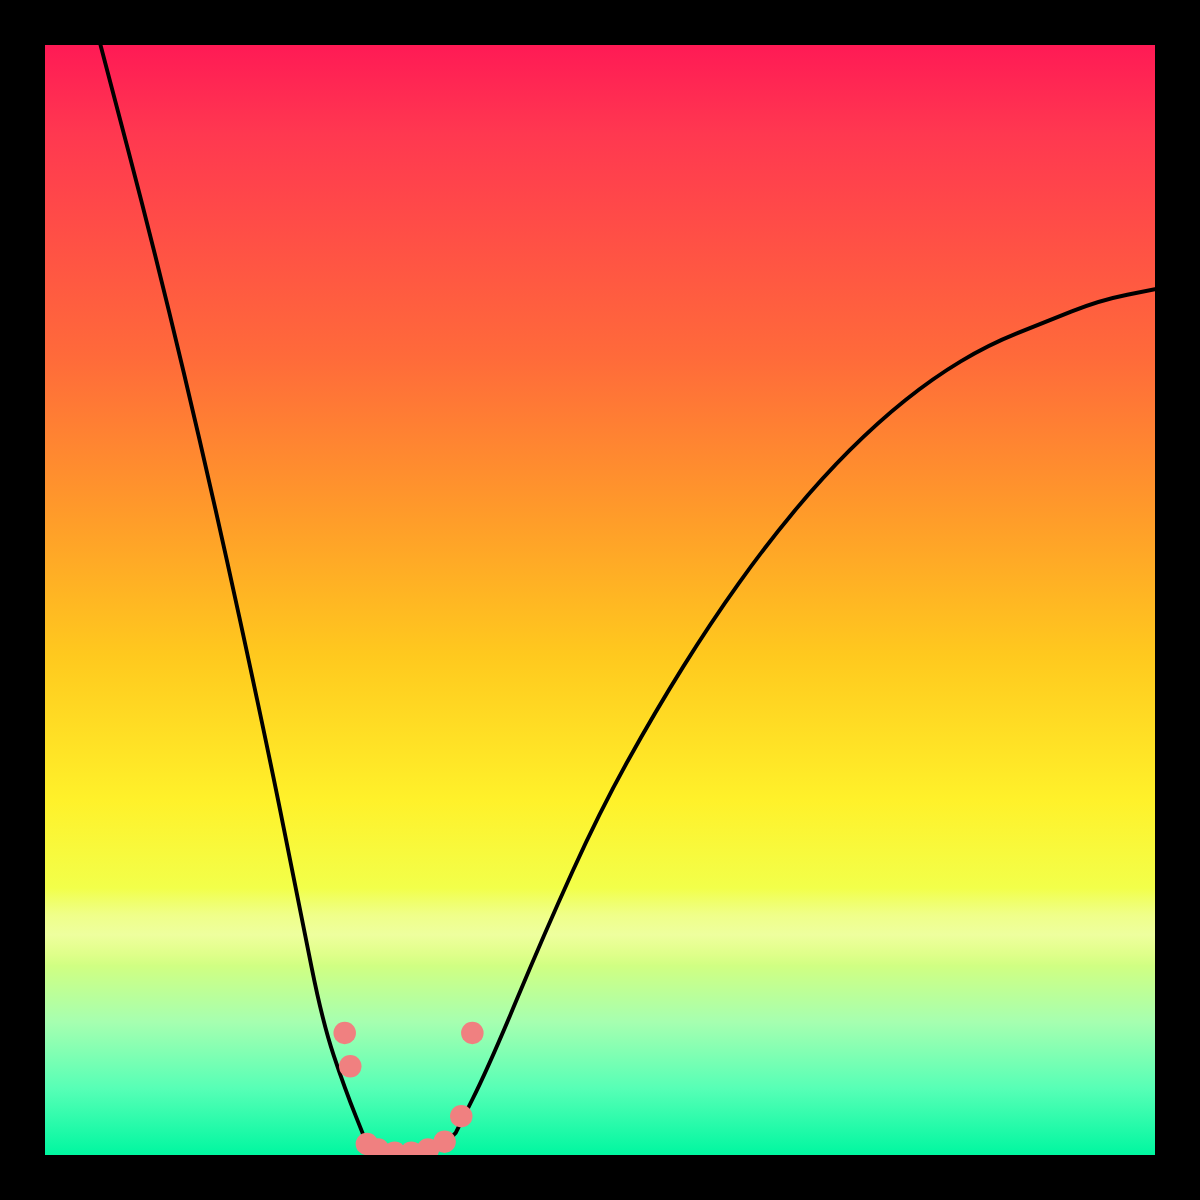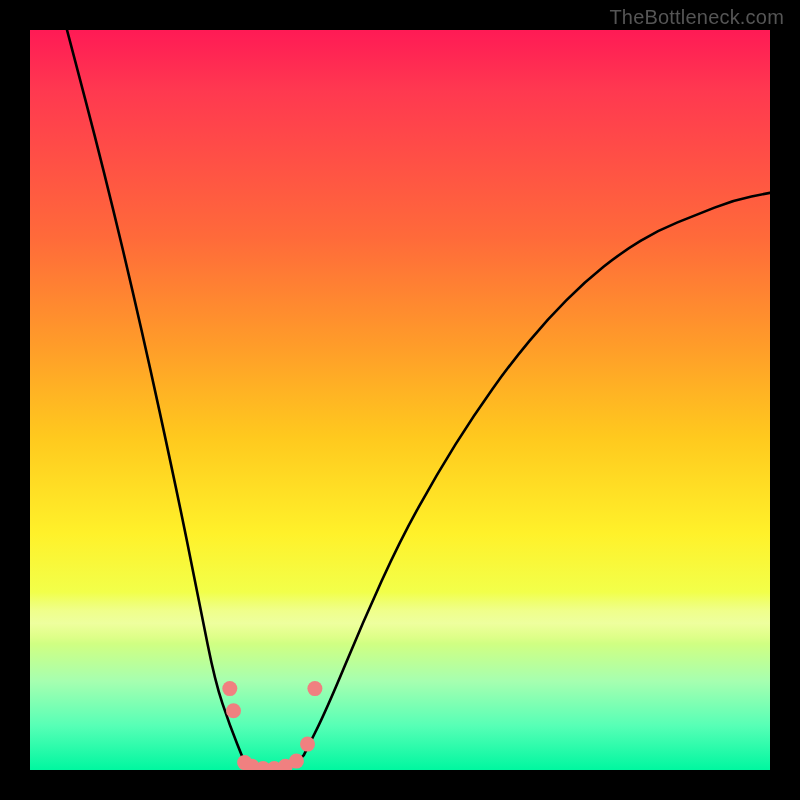--- a/index.html
+++ b/index.html
@@ -87,14 +87,13 @@
           <circle cx="222.0" cy="736.3" r="7.5" fill="#f08080"></circle>
           <circle cx="233.1" cy="738.5" r="7.5" fill="#f08080"></circle>
           <circle cx="244.2" cy="738.5" r="7.5" fill="#f08080"></circle>
           <circle cx="255.3" cy="736.3" r="7.5" fill="#f08080"></circle>
           <circle cx="266.4" cy="731.1" r="7.5" fill="#f08080"></circle>
           <circle cx="277.5" cy="714.1" r="7.5" fill="#f08080"></circle>
           <circle cx="284.9" cy="658.6" r="7.5" fill="#f08080"></circle>
         </g>
     </svg>
   </div>
-  <div class="watermark">TheBottleneck.com</div>
 </div>
 
 </body></html>

